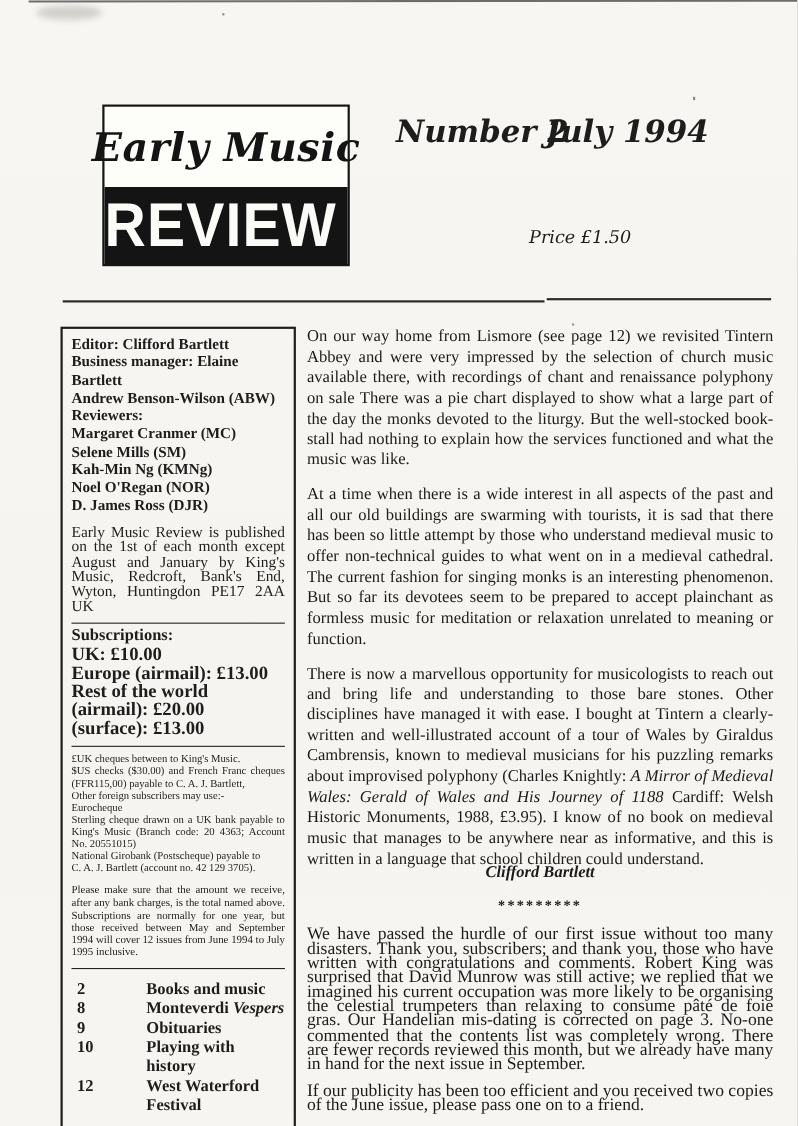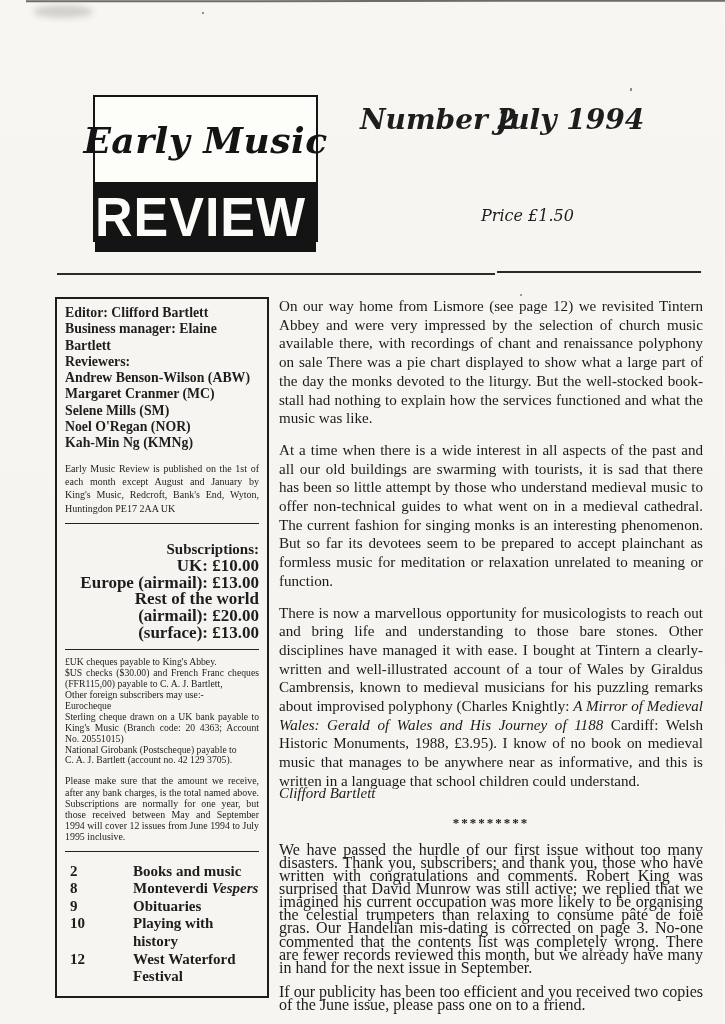--- a/index.html
+++ b/index.html
@@ -8,55 +8,55 @@
         font-family:"Liberation Serif", serif;color:#1d1d1d;}
   
   .top-line{position:absolute;left:26px;top:0;width:699px;height:2px;background:#4a4a4a;opacity:.8;transform:rotate(-.06deg);}
   .smudge{position:absolute;left:33px;top:5px;width:60px;height:13px;background:#b4b1ab;opacity:.55;border-radius:50%;filter:blur(3px);}
   .speck-a{position:absolute;left:202px;top:12px;width:2px;height:2px;background:#8f8f8f;}
   .speck-b{position:absolute;left:630px;top:88px;width:2px;height:3px;background:#8a8a8a;}
   .speck-c{position:absolute;left:520px;top:294px;width:2px;height:2px;background:#9a9a9a;}
   
   .logo-box{position:absolute;left:93px;top:95px;width:225px;height:147px;border:2px solid #151515;
             box-sizing:border-box;background:#fdfdfa;}
-  .logo-script{height:85px;display:flex;align-items:center;justify-content:center;
+  .logo-script{height:73px;display:flex;align-items:center;justify-content:center;
                font-family:"DejaVu Serif", serif;font-style:italic;font-weight:700;
                font-size:36px;letter-spacing:.5px;color:#141414;white-space:nowrap;}
   .logo-block{height:70px;background:#141414;display:flex;align-items:center;justify-content:flex-start;}
   .logo-block span{font-family:"Liberation Sans", sans-serif;font-weight:700;font-size:52px;
                    letter-spacing:1px;color:#fbfbf7;transform:scaleY(1.08);line-height:1;}
   .issue-number{position:absolute;left:360px;top:103px;font-family:"DejaVu Serif", serif;
                 font-style:italic;font-weight:700;font-size:28px;white-space:nowrap;}
   .issue-date{position:absolute;left:496px;top:103px;font-family:"DejaVu Serif", serif;
               font-style:italic;font-weight:700;font-size:28px;white-space:nowrap;}
   .price{position:absolute;left:481px;top:206px;font-family:"DejaVu Serif", serif;
          font-style:italic;font-size:16px;white-space:nowrap;}
   
   .rule-a{position:absolute;left:57px;top:273px;width:438px;height:2px;background:#2b2b2b;}
   .rule-b{position:absolute;left:497px;top:271px;width:204px;height:2px;background:#2b2b2b;}
   
   .sidebar{position:absolute;left:55px;top:297px;width:214px;min-height:683px;border:2px solid #1d1d1d;
            box-sizing:border-box;padding:6px 8px 8px;}
   .staff-line{font-weight:700;font-size:13.8px;line-height:16.3px;}
-  .pub-note{margin-top:10px;font-size:10px;line-height:13.4px;text-align:justify;}
+  .pub-note{margin-top:10px;font-size:14px;line-height:13.4px;text-align:justify;}
   .sb-rule{border-top:1.6px solid #222;margin-top:8px;}
-  .subs{margin-top:16px;text-align:right;}
+  .subs{margin-top:2px;}
   .subs-heading{font-weight:700;font-size:15px;line-height:18px;}
   .subs-line{font-weight:700;font-size:17px;line-height:16.6px;}
   .payment{margin-top:7px;font-size:9.7px;line-height:10.9px;text-align:justify;}
   .payment p{margin:0;}
   .please{margin-top:9px;font-size:9.9px;line-height:11.2px;text-align:justify;}
   .contents{margin-top:9px;padding:2px 0 2px;}
   .contents-row{display:flex;font-weight:700;font-size:15px;line-height:17.6px;}
   .contents-page{width:63px;flex:none;padding-left:5px;}
   .italic{font-style:italic;}
   
   .editorial{position:absolute;left:279px;top:297px;width:424px;color:#1b1b1b;}
   .editorial .para{font-size:15.1px;line-height:18.7px;text-align:justify;margin:0 0 13px;}
-  .sig-line{text-align:left;font-style:italic;font-size:15px;margin:-18.7px 0 13px;}
+  .sig-line{text-align:center;font-style:italic;font-size:15px;margin:-18.7px 0 13px;font-weight:bold;}
   .separator{text-align:center;font-weight:700;font-size:13px;letter-spacing:2px;margin:2px 0 12px;}
   .para-small{font-size:16px;line-height:13.1px;text-align:justify;margin:0 0 11px;}
 </style>
 </head>
 <body>
 
 <div class="page">
 
   <div class="top-line"></div>
   <div class="smudge"></div>
@@ -74,44 +74,45 @@
   <div class="issue-date">July 1994</div>
   <div class="price">Price £1.50</div>
 
   <div class="rule-a"></div>
   <div class="rule-b"></div>
 
   <div class="sidebar">
     <div>
       <div class="staff-line">Editor: Clifford Bartlett</div>
       <div class="staff-line">Business manager: Elaine Bartlett</div>
+      <div class="staff-line">Andrew Benson-Wilson (ABW)</div>
       <div class="staff-line">Reviewers:</div>
-      <div class="staff-line">Andrew Benson-Wilson (ABW)</div>
       <div class="staff-line">Margaret Cranmer (MC)</div>
       <div class="staff-line">Selene Mills (SM)</div>
+      <div class="staff-line">Kah-Min Ng (KMNg)</div>
       <div class="staff-line">Noel O'Regan (NOR)</div>
-      <div class="staff-line">Kah-Min Ng (KMNg)</div>
+      <div class="staff-line">D. James Ross (DJR)</div>
     </div>
 
     <div class="pub-note">Early Music Review is published on the 1st of each month except August and January by King's Music, Redcroft, Bank's End, Wyton, Huntingdon PE17 2AA UK</div>
 
     <div class="sb-rule"></div>
 
     <div class="subs">
       <div class="subs-heading">Subscriptions:</div>
       <div class="subs-line">UK: £10.00</div>
       <div class="subs-line">Europe (airmail): £13.00</div>
       <div class="subs-line">Rest of the world</div>
       <div class="subs-line">(airmail): £20.00  (surface): £13.00</div>
     </div>
 
     <div class="sb-rule"></div>
 
     <div class="payment">
-      <p>£UK cheques payable to King's Abbey.</p>
+      <p>£UK cheques between to King's Music.</p>
       <p>$US checks  ($30.00) and French Franc cheques (FFR115,00)  payable to  C. A. J. Bartlett,</p>
       <p>Other foreign subscribers may use:-</p>
       <p>Eurocheque</p>
       <p>Sterling cheque drawn on a UK bank payable to King's Music (Branch code: 20 4363; Account No. 20551015)</p>
       <p>National Girobank (Postscheque) payable to</p>
       <p>C. A. J. Bartlett (account no. 42 129 3705).</p>
     </div>
 
     <div class="please">Please make sure that the amount we receive, after any bank charges, is the total named above. Subscriptions are normally for one year, but those received between May and September 1994 will cover 12 issues from June 1994 to July 1995 inclusive.</div>
 

